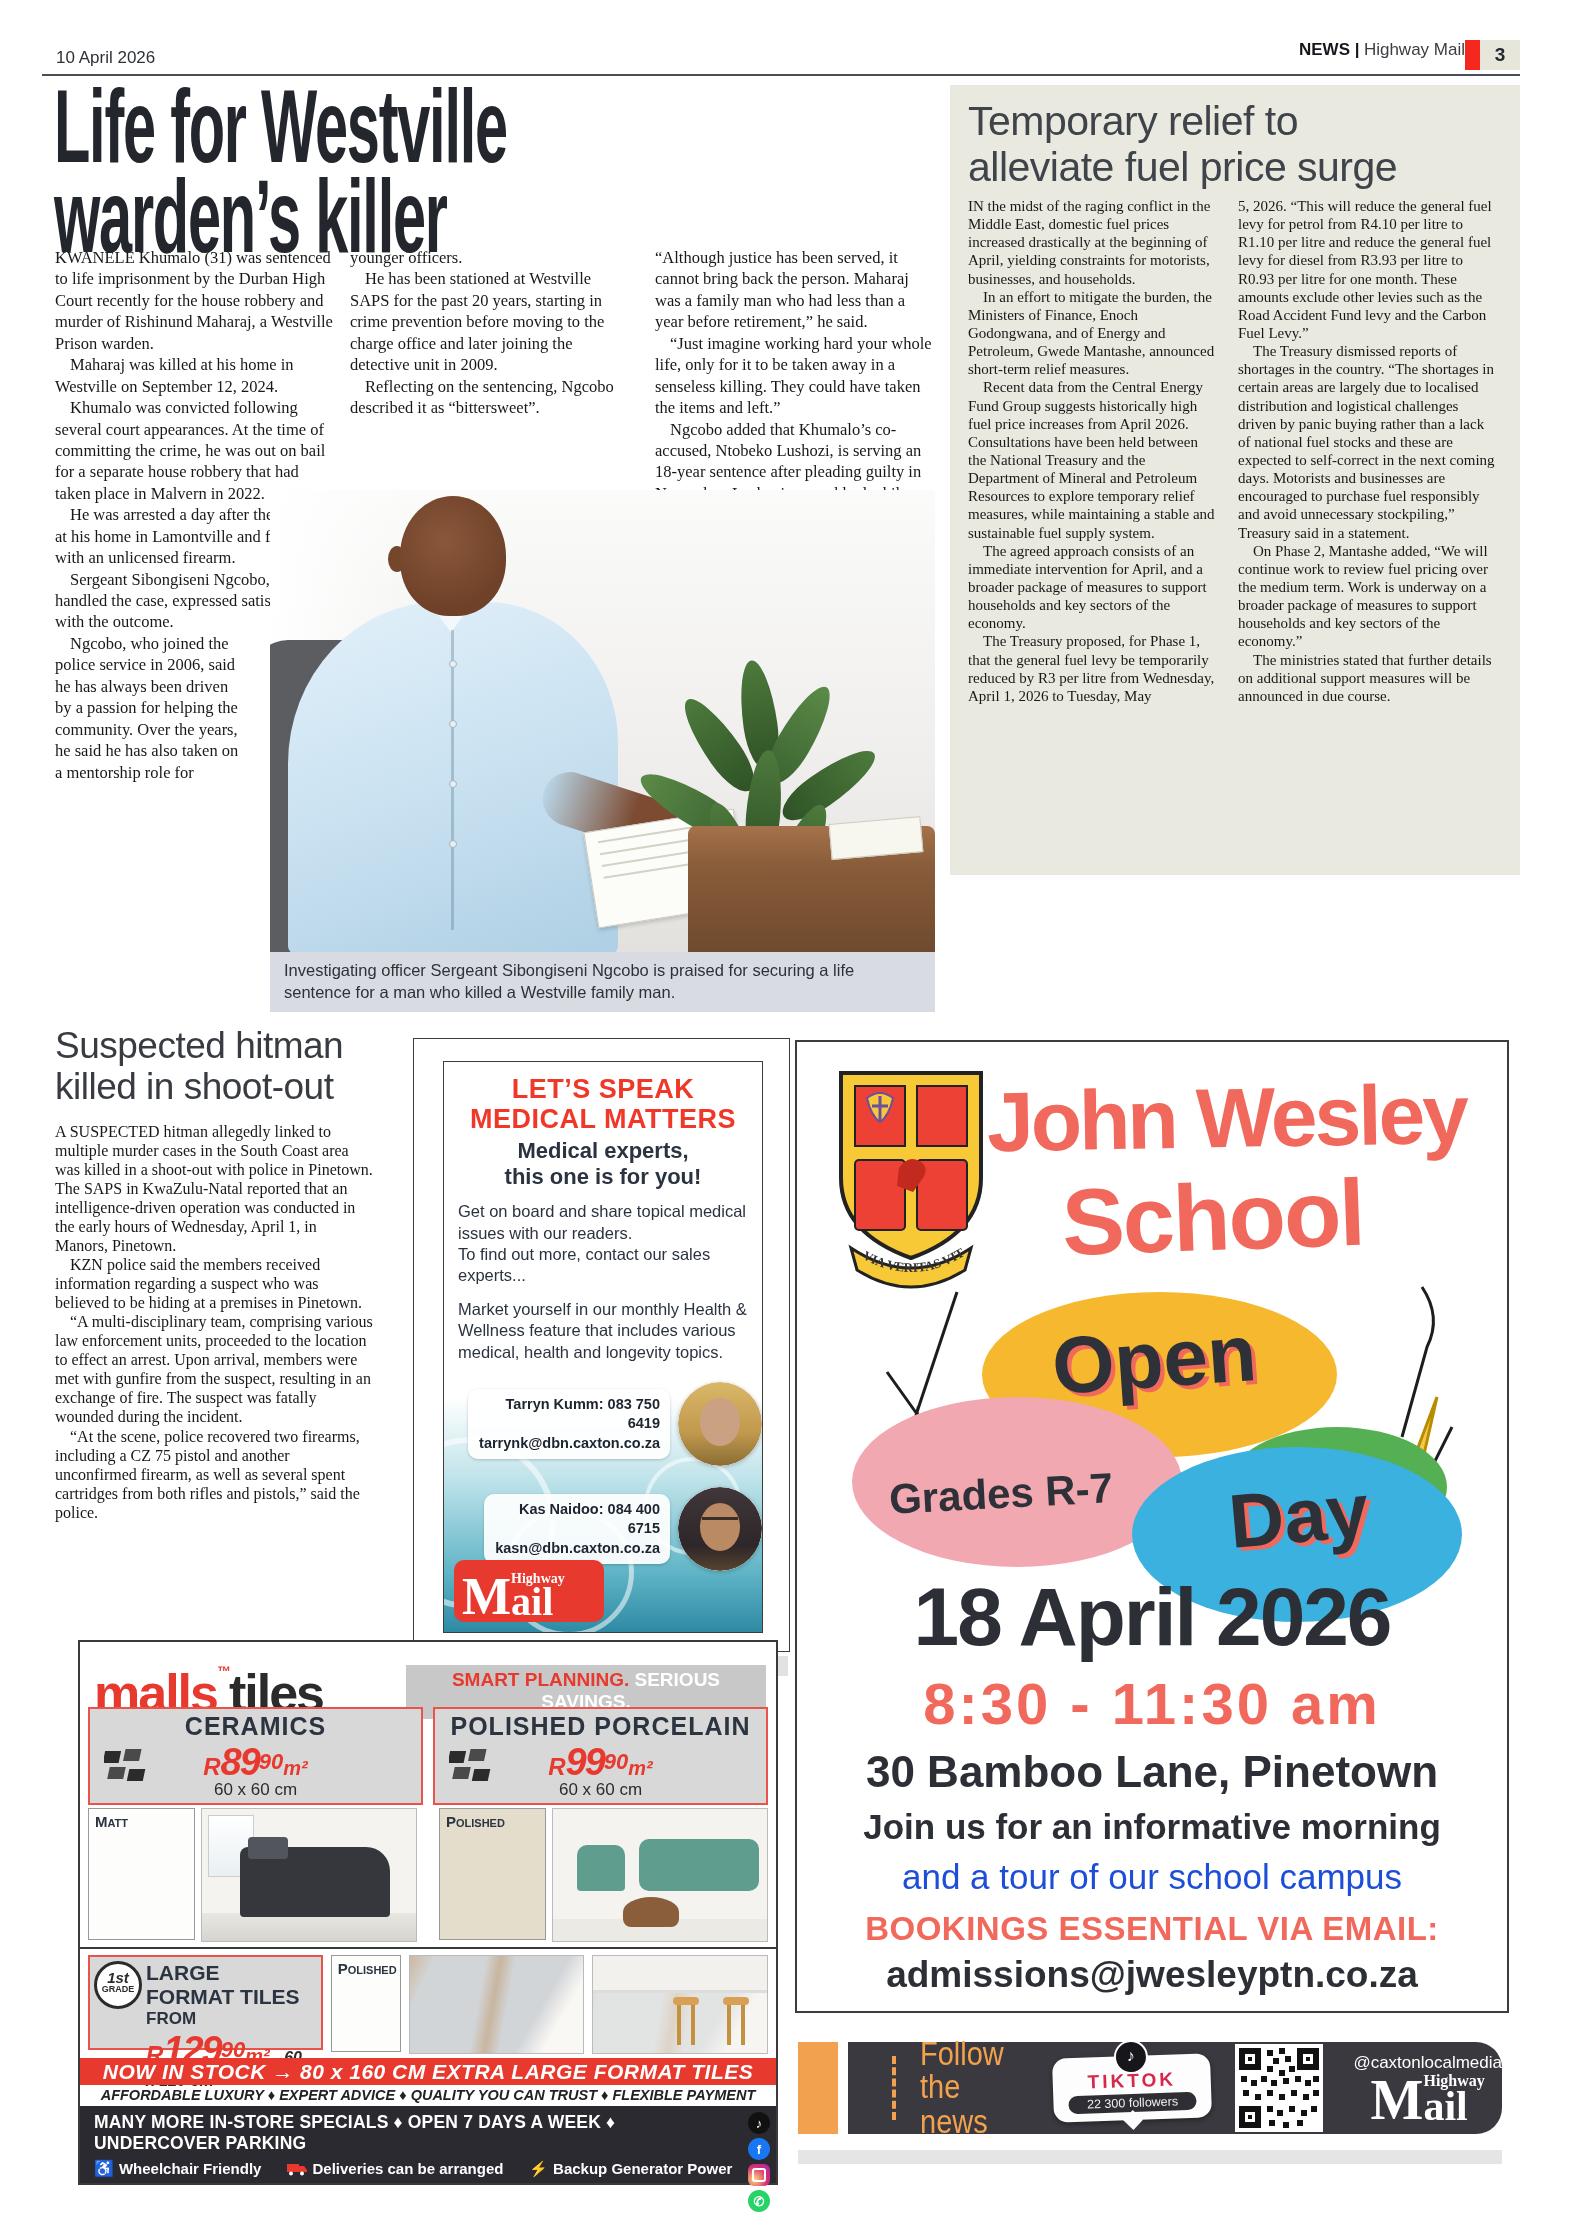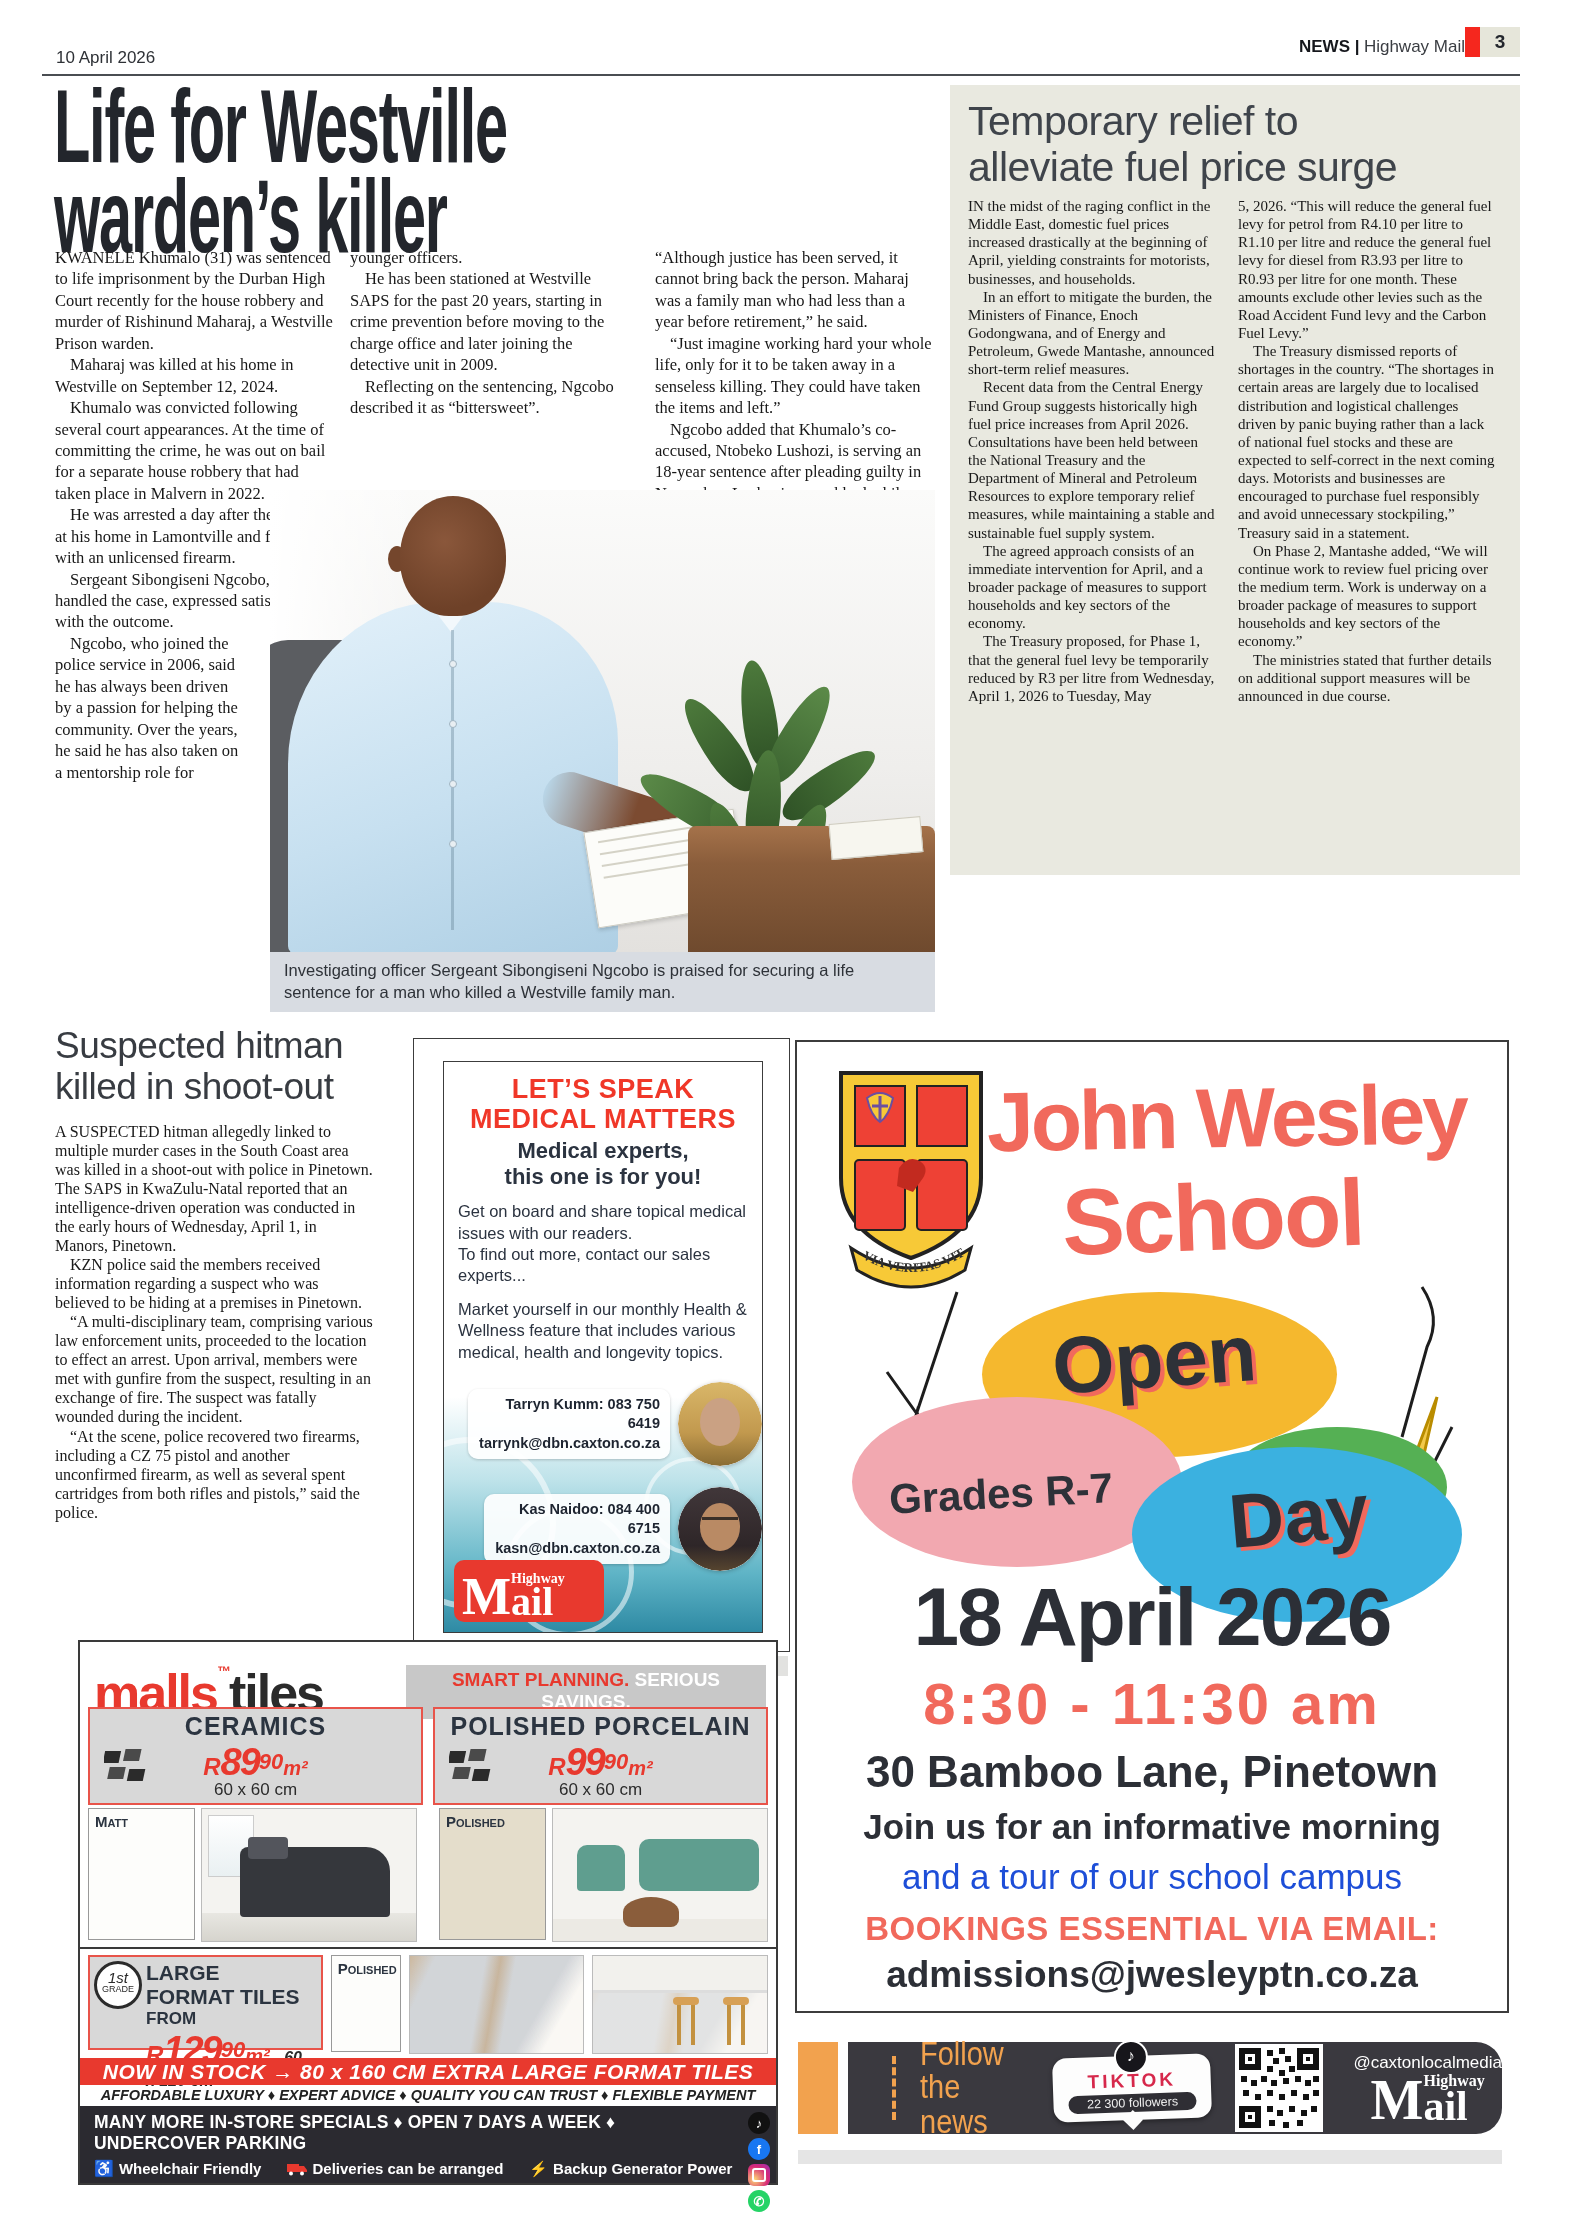--- a/index.html
+++ b/index.html
@@ -2,21 +2,21 @@
 <html><head>
 <meta charset="utf-8">
 <style>
   html,body{margin:0;padding:0;background:#ffffff;}
   #canvas{position:relative;width:1572px;height:2224px;background:#fff;overflow:hidden;
           font-family:"Liberation Sans",sans-serif;color:#1f1f1f;}
   .abs{position:absolute;}
 
   
   .hdr-date{left:56px;top:48px;font-size:17px;color:#2e3136;}
-  .hdr-right{right:52px;top:27px;display:flex;align-items:flex-end;gap:0;}
+  .hdr-right{right:52px;top:40px;display:flex;align-items:flex-start;gap:0;}
   .hdr-news{font-weight:700;color:#15171c;font-size:17px;}
   .hdr-pub{color:#3a3d42;font-size:17px;}
   .hdr-redbar{width:15px;height:30px;background:#f5271e;}
   .hdr-pagebox{width:40px;height:30px;background:#e6e6da;display:flex;align-items:center;justify-content:center;
                font-weight:700;font-size:19px;color:#23262c;}
   .hdr-rule{left:42px;top:74px;width:1478px;height:0;border-top:2px solid #4a4d52;}
 
   
   .main-hl{left:54px;top:78px;color:#23262c;font-weight:700;line-height:.94;}
   .main-hl span{display:block;font-size:96px;letter-spacing:-2px;transform:scaleX(.62) scaleY(1.08);transform-origin:left top;white-space:nowrap;}
@@ -135,21 +135,21 @@
   .bed{position:absolute;left:38px;top:38px;width:150px;height:70px;background:#35373c;border-radius:8px 24px 4px 4px;}
   .bed:before{content:"";position:absolute;left:8px;top:-10px;width:40px;height:22px;background:#53555c;border-radius:4px;}
   .bedfloor{position:absolute;left:0;bottom:0;width:100%;height:28px;background:linear-gradient(180deg,#e8e7e2,#d6d4cd);}
   .bwin{position:absolute;left:6px;top:6px;width:44px;height:60px;background:linear-gradient(180deg,#fff,#e9f0f2);border:1px solid #ccc;}
   .sofa{position:absolute;right:8px;top:30px;width:120px;height:52px;background:#5f9e8f;border-radius:10px;}
   .sofa:before{content:"";position:absolute;left:-62px;top:6px;width:48px;height:46px;background:#5f9e8f;border-radius:10px 10px 4px 4px;}
   .stable{position:absolute;left:70px;bottom:14px;width:56px;height:30px;background:#8a5d3b;border-radius:50% 50% 8px 8px;}
   .lfloor{position:absolute;left:0;bottom:0;width:100%;height:22px;background:#eceae4;}
   .tiles-large{position:absolute;left:0;top:305px;width:100%;height:111px;border-top:2px solid #3a3a3a;display:flex;padding:6px 8px;gap:8px;box-sizing:border-box;}
   .lbox{width:260px;height:95px;background:#d8d8d8;border:2px solid #e8544a;box-sizing:border-box;position:relative;padding:4px 8px 4px 56px;}
-  .lbadge{position:absolute;left:4px;top:4px;width:42px;height:42px;border-radius:50%;background:#fff;border:3px solid #2b2b2b;text-align:center;font-weight:400;color:#2b2b2b;}
+  .lbadge{position:absolute;left:4px;top:4px;width:42px;height:42px;border-radius:50%;background:#fff;border:3px solid #2b2b2b;text-align:center;font-weight:700;color:#2b2b2b;}
   .lbadge .t{display:block;font-size:15px;line-height:1;margin-top:6px;font-style:italic;}
   .lbadge .g{display:block;font-size:9px;line-height:1;}
   .ltitle{font-size:21px;font-weight:700;color:#2b3440;}
   .lfrom{font-size:17px;font-weight:700;color:#2b3440;}
   .lsize{font-size:16px;color:#2b2b2b;}
   .timg.marble{width:200px;height:97px;}
   .timg.kitchen{width:200px;height:97px;}
   .marble-v{position:absolute;inset:0;background:
      linear-gradient(115deg,rgba(200,160,110,.55) 0%,rgba(255,255,255,0) 12%),
      linear-gradient(100deg,rgba(255,255,255,0) 40%,rgba(190,150,100,.5) 48%,rgba(255,255,255,0) 56%),

